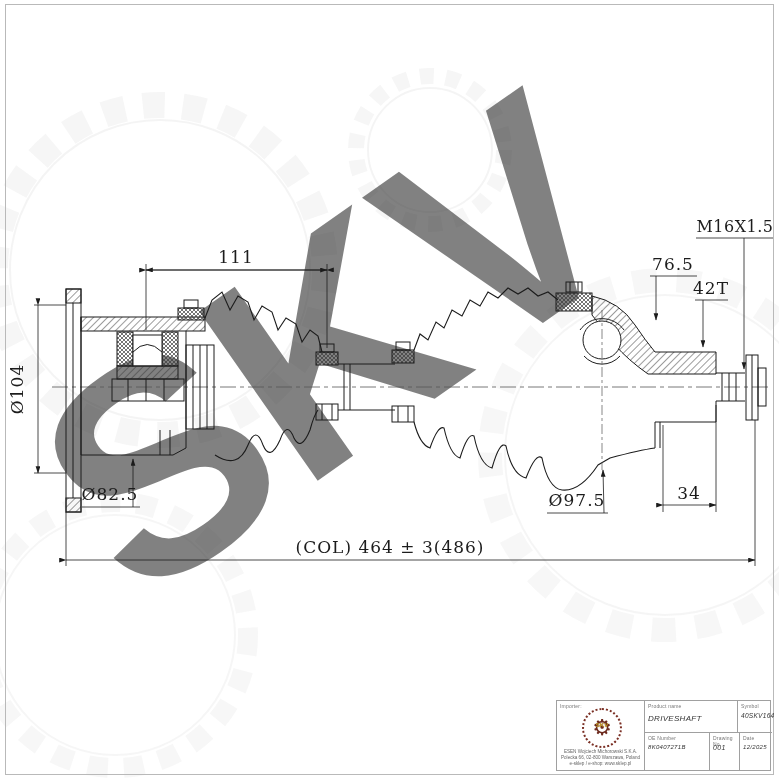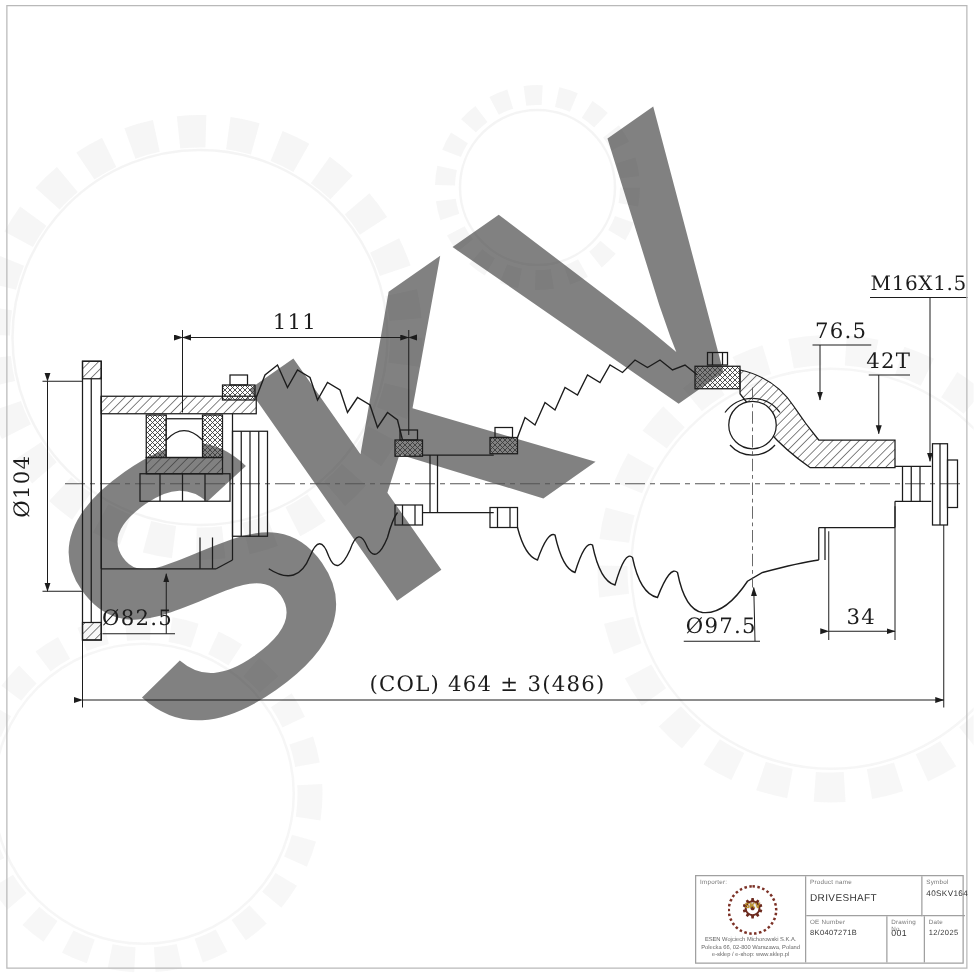--- a/index.html
+++ b/index.html
@@ -7,21 +7,21 @@
          font-family:"Liberation Sans",sans-serif;}
   #frame{position:absolute;left:5px;top:4px;right:5px;bottom:4px;border:1px solid #b9b9b9;}
   svg text{font-family:"DejaVu Serif",serif;fill:#1c1c1c;}
   .dimtxt{font-size:17px;letter-spacing:1px;}
   .dimtxt-s{font-size:16px;letter-spacing:0.5px;}
   
   #tblock{position:absolute;left:556px;top:700px;width:215px;height:71px;
           border:1px solid #a0a0a0;background:#fff;box-sizing:border-box;font-family:"Liberation Sans",sans-serif;}
   .cell{position:absolute;box-sizing:border-box;border-color:#a0a0a0;border-style:solid;border-width:0;}
   .lbl{position:absolute;left:3px;top:2px;font-size:5px;color:#777;letter-spacing:0.2px;}
-  .val{position:absolute;left:3px;top:11px;font-size:7px;color:#333;letter-spacing:0.3px;}
+  .val{position:absolute;left:3px;top:11px;font-size:7px;color:#333;letter-spacing:0.3px;font-style:italic;}
   #cell-logo{left:0;top:0;width:88px;height:69px;border-right-width:1px;}
   #cell-product{left:88px;top:0;width:93px;height:32px;border-right-width:1px;border-bottom-width:1px;}
   #cell-symbol{left:181px;top:0;width:34px;height:32px;border-bottom-width:1px;}
   #cell-oe{left:88px;top:32px;width:65px;height:37px;border-right-width:1px;}
   #cell-drawno{left:153px;top:32px;width:30px;height:37px;border-right-width:1px;}
   #cell-date{left:183px;top:32px;width:32px;height:37px;}
   #logo{position:absolute;left:25px;top:7px;width:36px;height:36px;border-radius:50%;
         border:2px dotted #7b3025;display:flex;align-items:center;justify-content:center;}
   #logo .gear{font-size:22px;line-height:22px;color:#6d2b1f;font-family:"DejaVu Sans",sans-serif;}
   #logo .logotxt{position:absolute;top:12px;left:0;width:100%;text-align:center;

